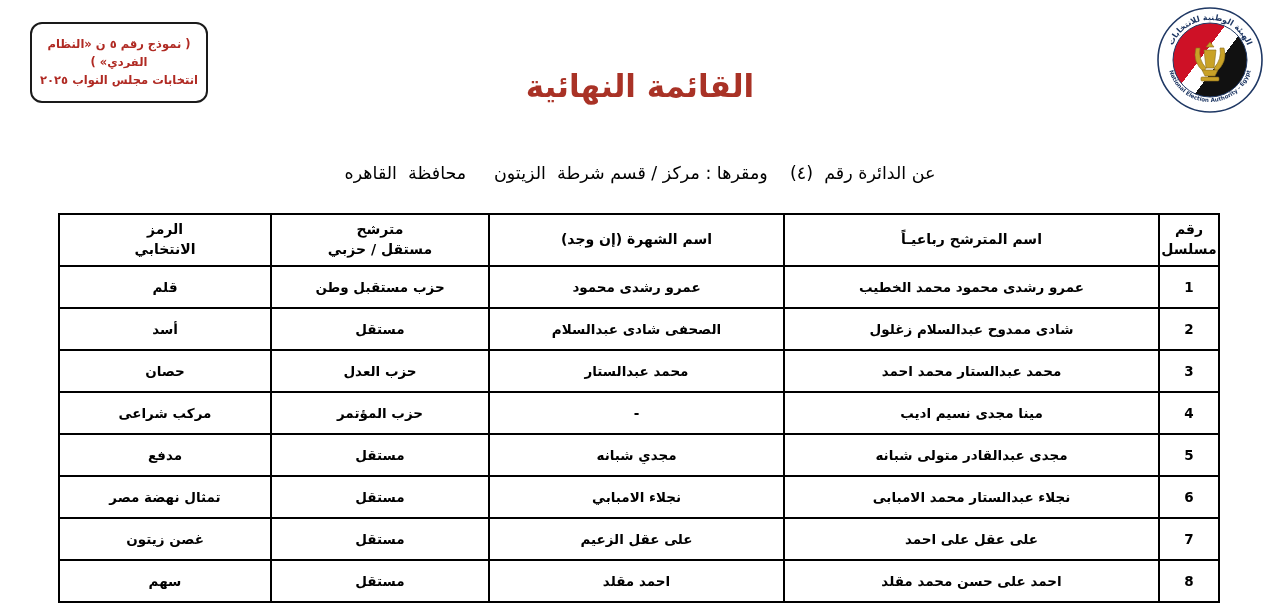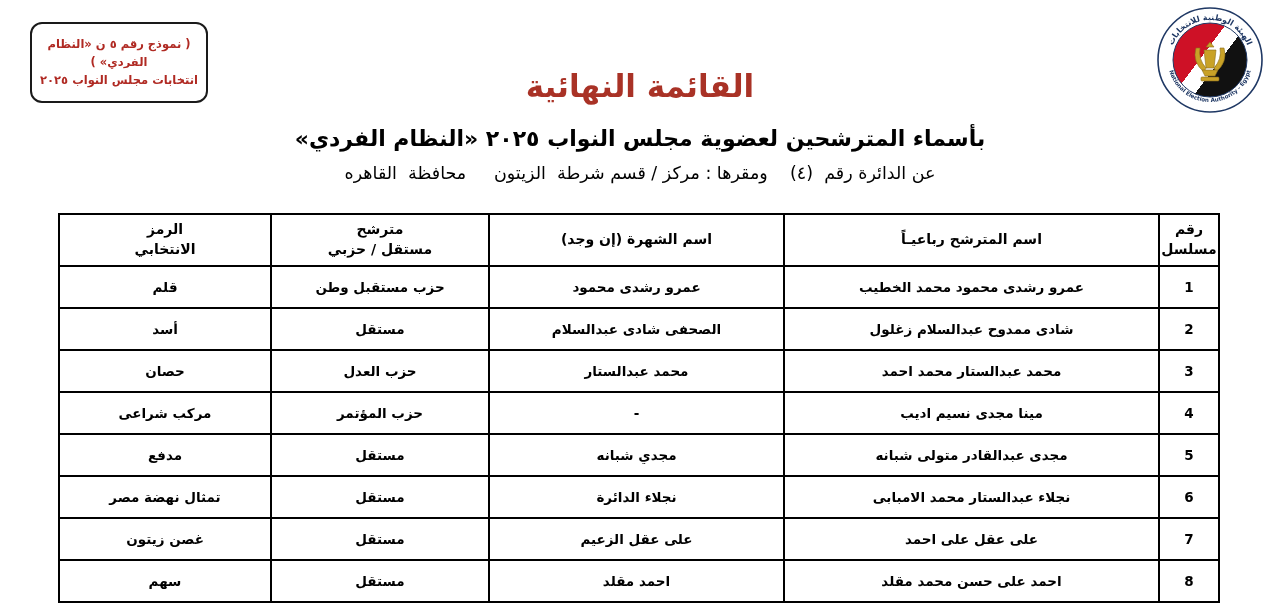--- a/index.html
+++ b/index.html
@@ -149,21 +149,20 @@
       <text font-size="8" font-weight="bold" fill="#1f3864" font-family="DejaVu Sans, sans-serif">
         <textPath href="#arcTop" startOffset="50%" text-anchor="middle">الهيئة الوطنية للانتخابات</textPath>
       </text>
       <text font-size="5.6" font-weight="bold" fill="#1f3864" font-family="DejaVu Sans, sans-serif">
         <textPath href="#arcBot" startOffset="50%" text-anchor="middle">National Election Authority - Egypt</textPath>
       </text>
     </svg>
   </div>
 
   <div class="title">القائمة النهائية</div>
-  <div class="subtitle-1">بأسماء المترشحين لعضوية مجلس النواب ٢٠٢٥ «النظام الفردي»</div>
   <div class="subtitle-2">عن الدائرة رقم  (٤)    ومقرها : مركز / قسم شرطة  الزيتون     محافظة  القاهره</div>
 
   <div class="table-wrap">
     <table class="candidates">
       <colgroup>
         <col class="c-serial">
           <col class="c-name">
           <col class="c-alias">
           <col class="c-type">
           <col class="c-symbol">
@@ -212,21 +211,21 @@
         <tr>
           <td class="serial">5</td>
           <td>مجدى عبدالقادر متولى شبانه</td>
           <td>مجدي شبانه</td>
           <td>مستقل</td>
           <td>مدفع</td>
         </tr>
         <tr>
           <td class="serial">6</td>
           <td>نجلاء عبدالستار محمد الامبابى</td>
-          <td>نجلاء الدائرة</td>
+          <td>نجلاء الامبابي</td>
           <td>مستقل</td>
           <td>تمثال نهضة مصر</td>
         </tr>
         <tr>
           <td class="serial">7</td>
           <td>على عقل على احمد</td>
           <td>على عقل الزعيم</td>
           <td>مستقل</td>
           <td>غصن زيتون</td>
         </tr>

